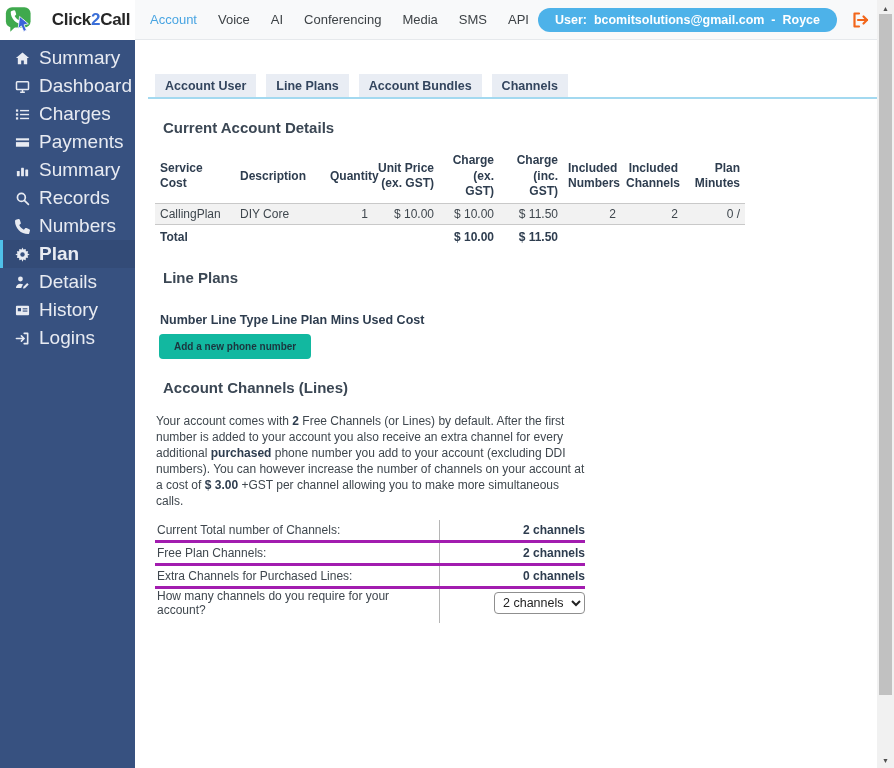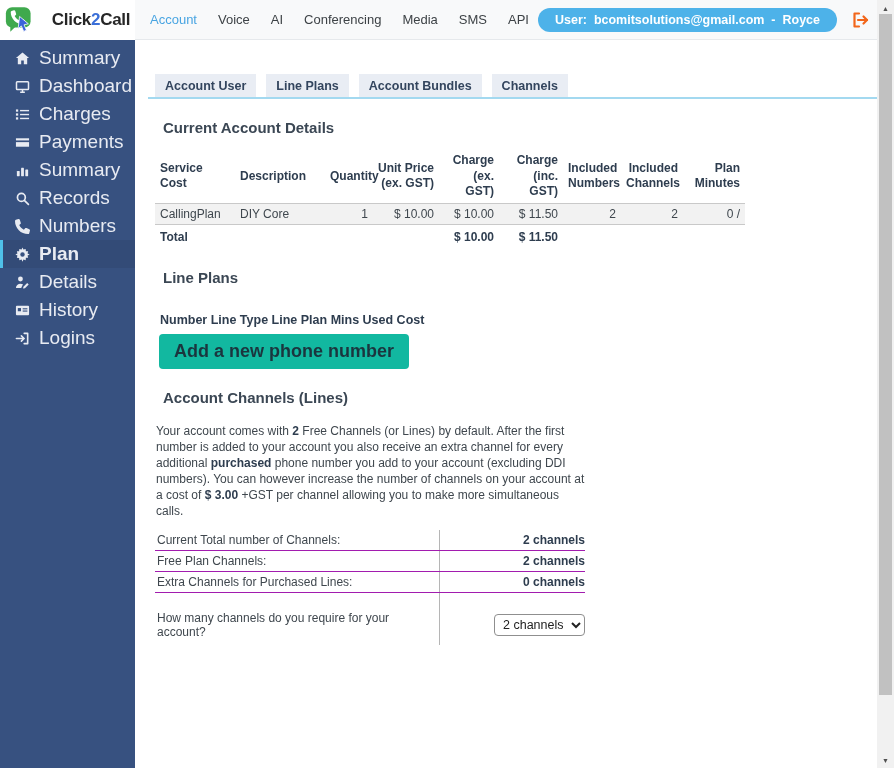--- a/index.html
+++ b/index.html
@@ -75,34 +75,34 @@
   .acct-table td { padding:3px 5px; text-align:right; }
   .acct-table td:nth-child(1), .acct-table td:nth-child(2) { text-align:left; }
   .acct-table tr.data-row { background:#f2f2f2; border-bottom:1px solid #c9c9c9; }
   .acct-table tr.total-row td { font-weight:bold; padding:5px 5px; color:#2e3d4f; }
   .c1{width:80px}.c2{width:90px}.c3{width:48px}.c4{width:66px}.c5{width:60px}
   .c6{width:64px}.c7{width:58px}.c8{width:62px}.c9{width:62px}
 
   .line-cols { font-size:12.5px; font-weight:bold; color:#2e3d4f; margin:27px 0 0 5px; }
   .add-btn {
     display:inline-block; margin:7px 0 0 4px; background:#12b8a0; color:#1b353e;
-    font-size:18px; font-weight:bold; border:none; border-radius:4px;
+    font-size:10px; font-weight:bold; border:none; border-radius:4px;
     padding:7px 15px; cursor:pointer; font-family:inherit;
   }
 
   .channels-desc { width:432px; font-size:12px; line-height:16px; color:#3f474e; margin:17px 0 0 1px; }
   .channels-desc b { color:#2e3d4f; }
 
   table.chan-table { border-collapse:collapse; width:430px; margin-top:11px; font-size:12px; color:#3f474e; }
-  .chan-table td { padding:3px 8px 3px 2px; border-bottom:1px solid #a21caf; }
+  .chan-table td { padding:3px 8px 3px 2px; border-bottom:3px solid #a21caf; }
   .chan-table td.val {
     border-left:1px solid #b5b5b5; text-align:right; font-weight:bold;
     color:#2e3d4f; width:146px; padding-right:0;
   }
-  .chan-table tr.select-row td { border-bottom:none; padding-top:18px; padding-bottom:6px; }
+  .chan-table tr.select-row td { border-bottom:none; padding-top:0; padding-bottom:6px; }
   .chan-select {
     font-family:inherit; font-size:12.5px; padding:2px 4px; border:1px solid #8f8f8f;
     border-radius:4px; background:#fff; color:#222; cursor:pointer;
   }
 
   
   .scrollbar { position:absolute; top:0; right:0; width:17px; height:768px; background:#f1f1f1; z-index:10; }
   .sb-arrow { position:absolute; left:0; width:17px; height:14px; display:flex; align-items:center; justify-content:center; font-size:7px; color:#505050; cursor:pointer; }
   .sb-up { top:1px; } .sb-down { bottom:1px; }
   .sb-thumb { position:absolute; top:14px; left:2px; width:13px; height:681px; background:#c1c1c1; cursor:pointer; }

